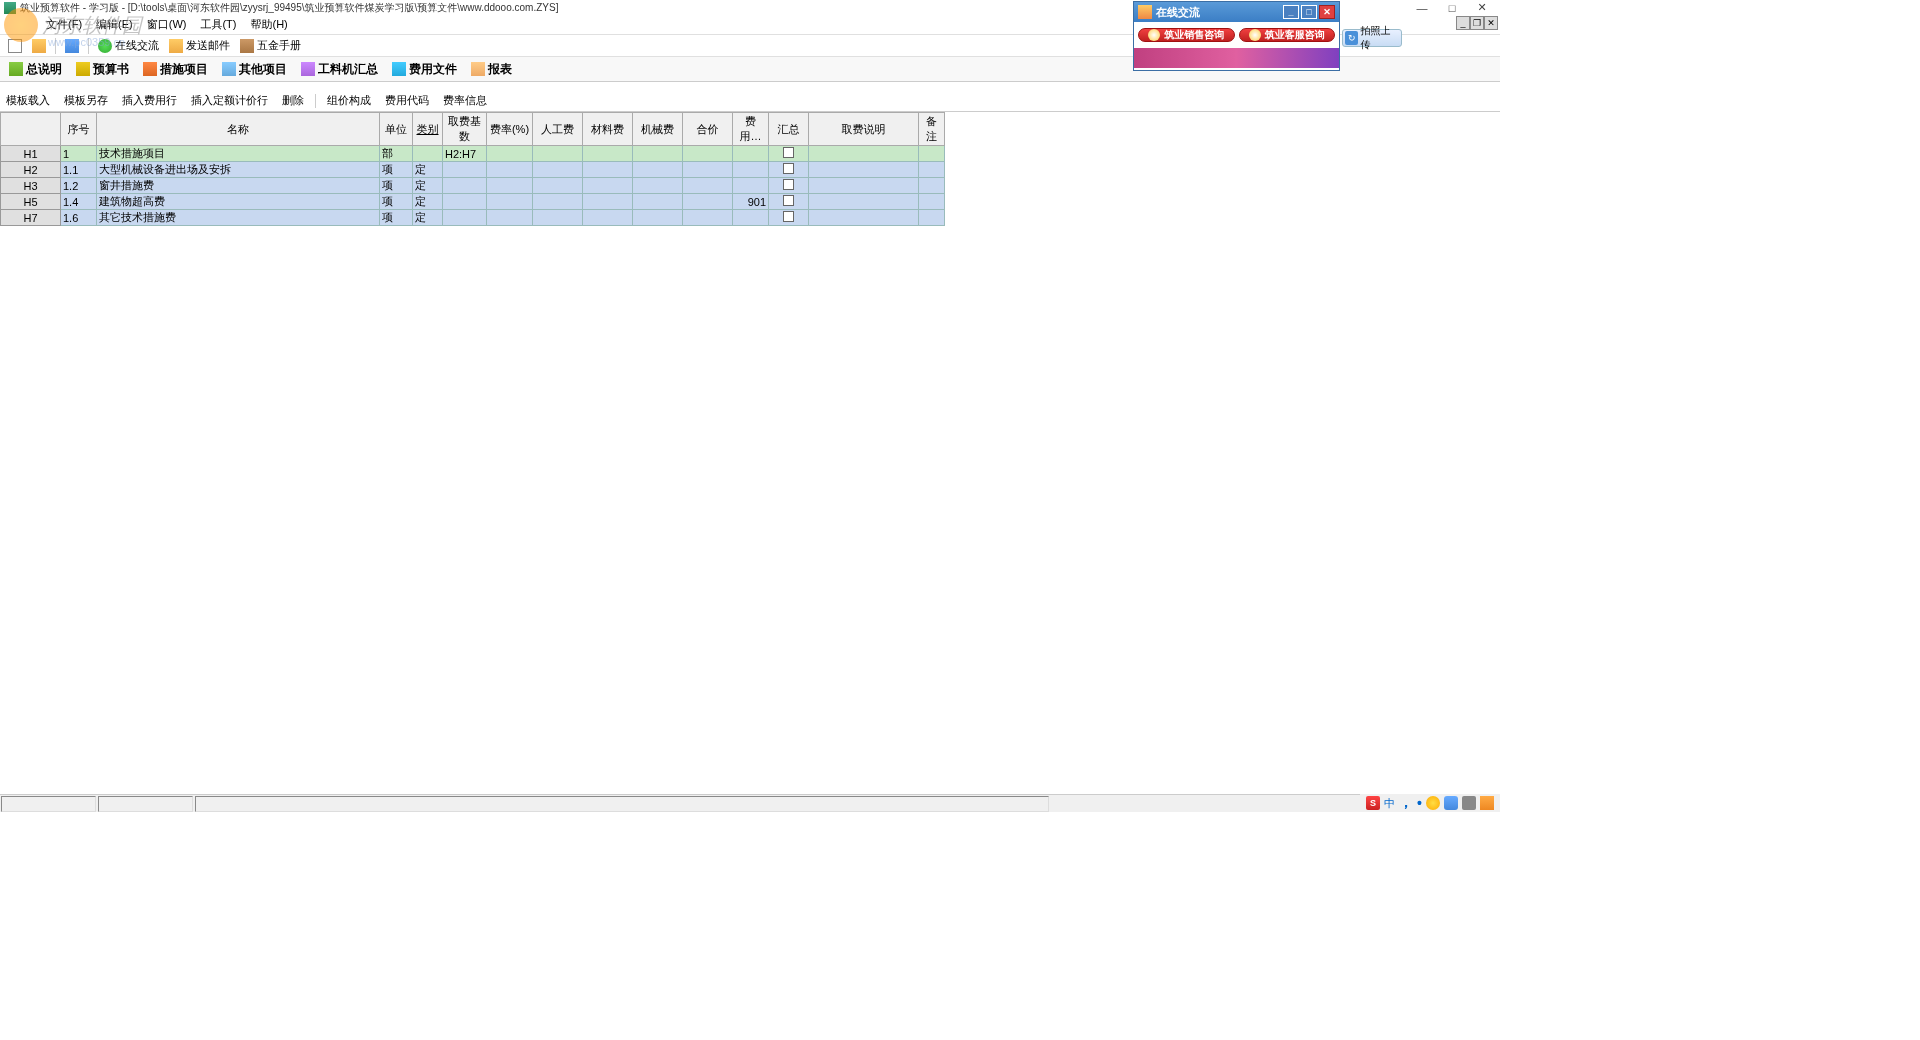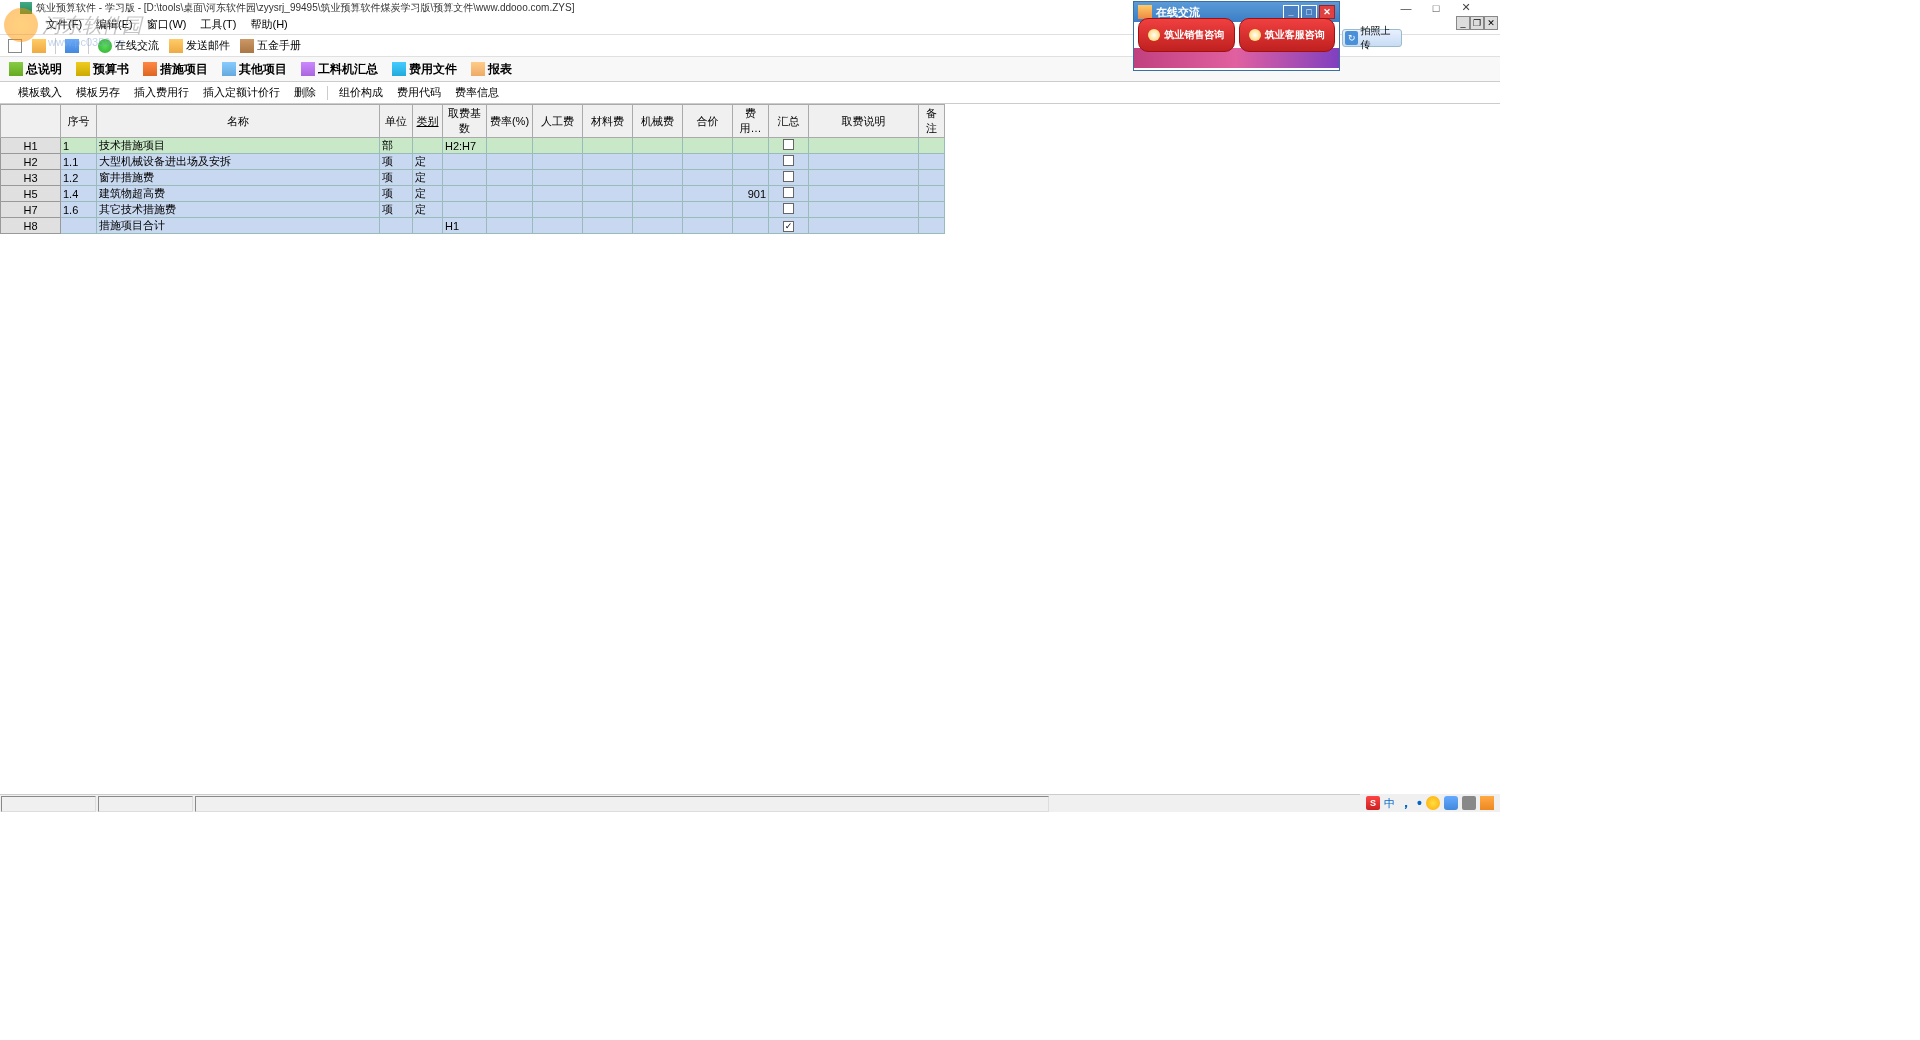--- a/index.html
+++ b/index.html
@@ -1,19 +1,19 @@
 <!DOCTYPE html>
 <html><head>
 <meta charset="utf-8">
 <style>
 * { margin: 0; padding: 0; box-sizing: border-box; font-family: "Microsoft YaHei", SimSun, sans-serif; }
 body { background: #fff; font-size: 11px; overflow: hidden; width: 1500px; height: 812px; position: relative; }
 
 
-.titlebar { height: 15px; background: #fff; display: flex; align-items: center; padding: 0 20px; }
+.titlebar { height: 15px; background: #fff; display: flex; align-items: center; padding: 0 4px; }
 .titlebar .icon { width: 12px; height: 12px; background: linear-gradient(#4a8, #285); margin-right: 4px; }
 .titlebar .title { font-size: 10px; color: #333; flex: 1; }
 .titlebar .wincontrols { display: flex; gap: 18px; margin-right: 8px; }
 .titlebar .wc { width: 12px; height: 12px; display: flex; align-items: center; justify-content: center; color: #444; cursor: pointer; font-size: 11px; }
 
 
 .menubar { height: 20px; display: flex; align-items: center; padding-left: 40px; gap: 2px; border-bottom: 1px solid #e0e0e0; }
 .menubar .mi { padding: 2px 6px; font-size: 11px; cursor: pointer; }
 
 
@@ -45,21 +45,21 @@
 .tab .ticon { width: 14px; height: 14px; }
 .ic-t1 { background: linear-gradient(#8c4, #6a2); }
 .ic-t2 { background: linear-gradient(#ec2, #ca0); }
 .ic-t3 { background: linear-gradient(#f84, #d62); }
 .ic-t4 { background: linear-gradient(#8cf, #6ad); }
 .ic-t5 { background: linear-gradient(#c8f, #a6d); }
 .ic-t6 { background: linear-gradient(#4cf, #2ad); }
 .ic-t7 { background: linear-gradient(#fc8, #ea6); }
 
 
-.subtb { height: 22px; display: flex; align-items: center; padding-left: 12px; gap: 2px; border-bottom: 1px solid #ccc; }
+.subtb { height: 22px; display: flex; align-items: center; padding-left: 0; gap: 2px; border-bottom: 1px solid #ccc; margin-top: 8px; }
 .subbtn { padding: 2px 6px; cursor: pointer; font-size: 11px; }
 .subtb .sep { width: 1px; height: 14px; background: #ccc; margin: 0 3px; }
 
 
 .table { border-collapse: collapse; font-size: 11px; }
 .table th { background: #f0f0f0; border: 1px solid #aaa; padding: 1px 2px; font-weight: normal; text-align: center; height: 15px; }
 .table td { border: 1px solid #9bb; padding: 0 2px; height: 13px; }
 .row-green td { background: #c8e8c8; }
 .row-blue td { background: #c8d8f0; }
 .rowhdr { background: #e0e0e0 !important; text-align: center; border: 1px solid #999 !important; }
@@ -105,21 +105,21 @@
 
 .chat-popup { position: absolute; top: 1px; left: 1133px; width: 207px; height: 70px; border: 1px solid #3b6ea5; background: #fff; }
 .chat-popup .cp-title { height: 20px; background: linear-gradient(#5a9ad8, #3b7ec5); color: #fff; font-size: 11px; display: flex; align-items: center; padding: 0 4px; font-weight: bold; }
 .chat-popup .cp-title .cpt { flex: 1; }
 .chat-popup .cp-title .cpbtn { width: 16px; height: 14px; border: 1px solid #fff; margin-left: 2px; display: flex; align-items: center; justify-content: center; font-size: 9px; cursor: pointer; }
 .chat-popup .cp-title .cpbtn.close { background: #e04040; border-color: #a02020; }
 .chat-popup .cp-title .cpbtn.min { background: #4a80c0; }
 .chat-popup .cp-title .cpbtn.max { background: #4a80c0; }
 .chat-popup .cp-icon { width: 14px; height: 14px; background: linear-gradient(#fc6,#e84); margin-right: 4px; }
 .chat-popup .cp-body { display: flex; padding: 4px; gap: 4px; height: 26px; align-items: center; }
-.chat-popup .cp-btn { flex: 1; height: 34px; background: linear-gradient(#f04040, #c02020); border: 1px solid #a01010; border-radius: 10px; color: #fff; font-size: 10px; display: flex; align-items: center; justify-content: center; cursor: pointer; font-weight: bold; gap: 4px; }
+.chat-popup .cp-btn { flex: 1; height: 14px; background: linear-gradient(#f04040, #c02020); border: 1px solid #a01010; border-radius: 10px; color: #fff; font-size: 10px; display: flex; align-items: center; justify-content: center; cursor: pointer; font-weight: bold; gap: 4px; }
 .chat-popup .cp-btn .qq { width: 12px; height: 12px; background: radial-gradient(#fff, #fc4); border-radius: 50%; }
 .chat-popup .cp-banner { height: 20px; background: linear-gradient(90deg, #c04080, #e060a0, #8040c0); }
 </style>
 </head>
 <body>
 
 <div class="watermark">
   <div class="logo"></div>
   <div>
     <div class="txt">河东软件园</div>
@@ -319,37 +319,20 @@
         <td></td>
         <td></td>
         <td></td>
         <td></td>
         <td></td>
         <td style="text-align: right;"></td>
         <td style="text-align: center;"><span class="cb"></span></td>
         <td></td>
         <td></td>
       </tr>
-      <tr class="row-blue">
-        <td class="rowhdr">H8</td>
-        <td></td>
-        <td>措施项目合计</td>
-        <td></td>
-        <td></td>
-        <td>H1</td>
-        <td></td>
-        <td></td>
-        <td></td>
-        <td></td>
-        <td></td>
-        <td style="text-align: right;"></td>
-        <td style="text-align: center;"><span class="cb checked"></span></td>
-        <td></td>
-        <td></td>
-      </tr>
     </tbody>
 </table>
 
 <div class="upload-widget">
   <span class="uicon">↻</span>
   <span class="utext">拍照上传</span>
 </div>
 
 <div class="chat-popup">
   <div class="cp-title">

